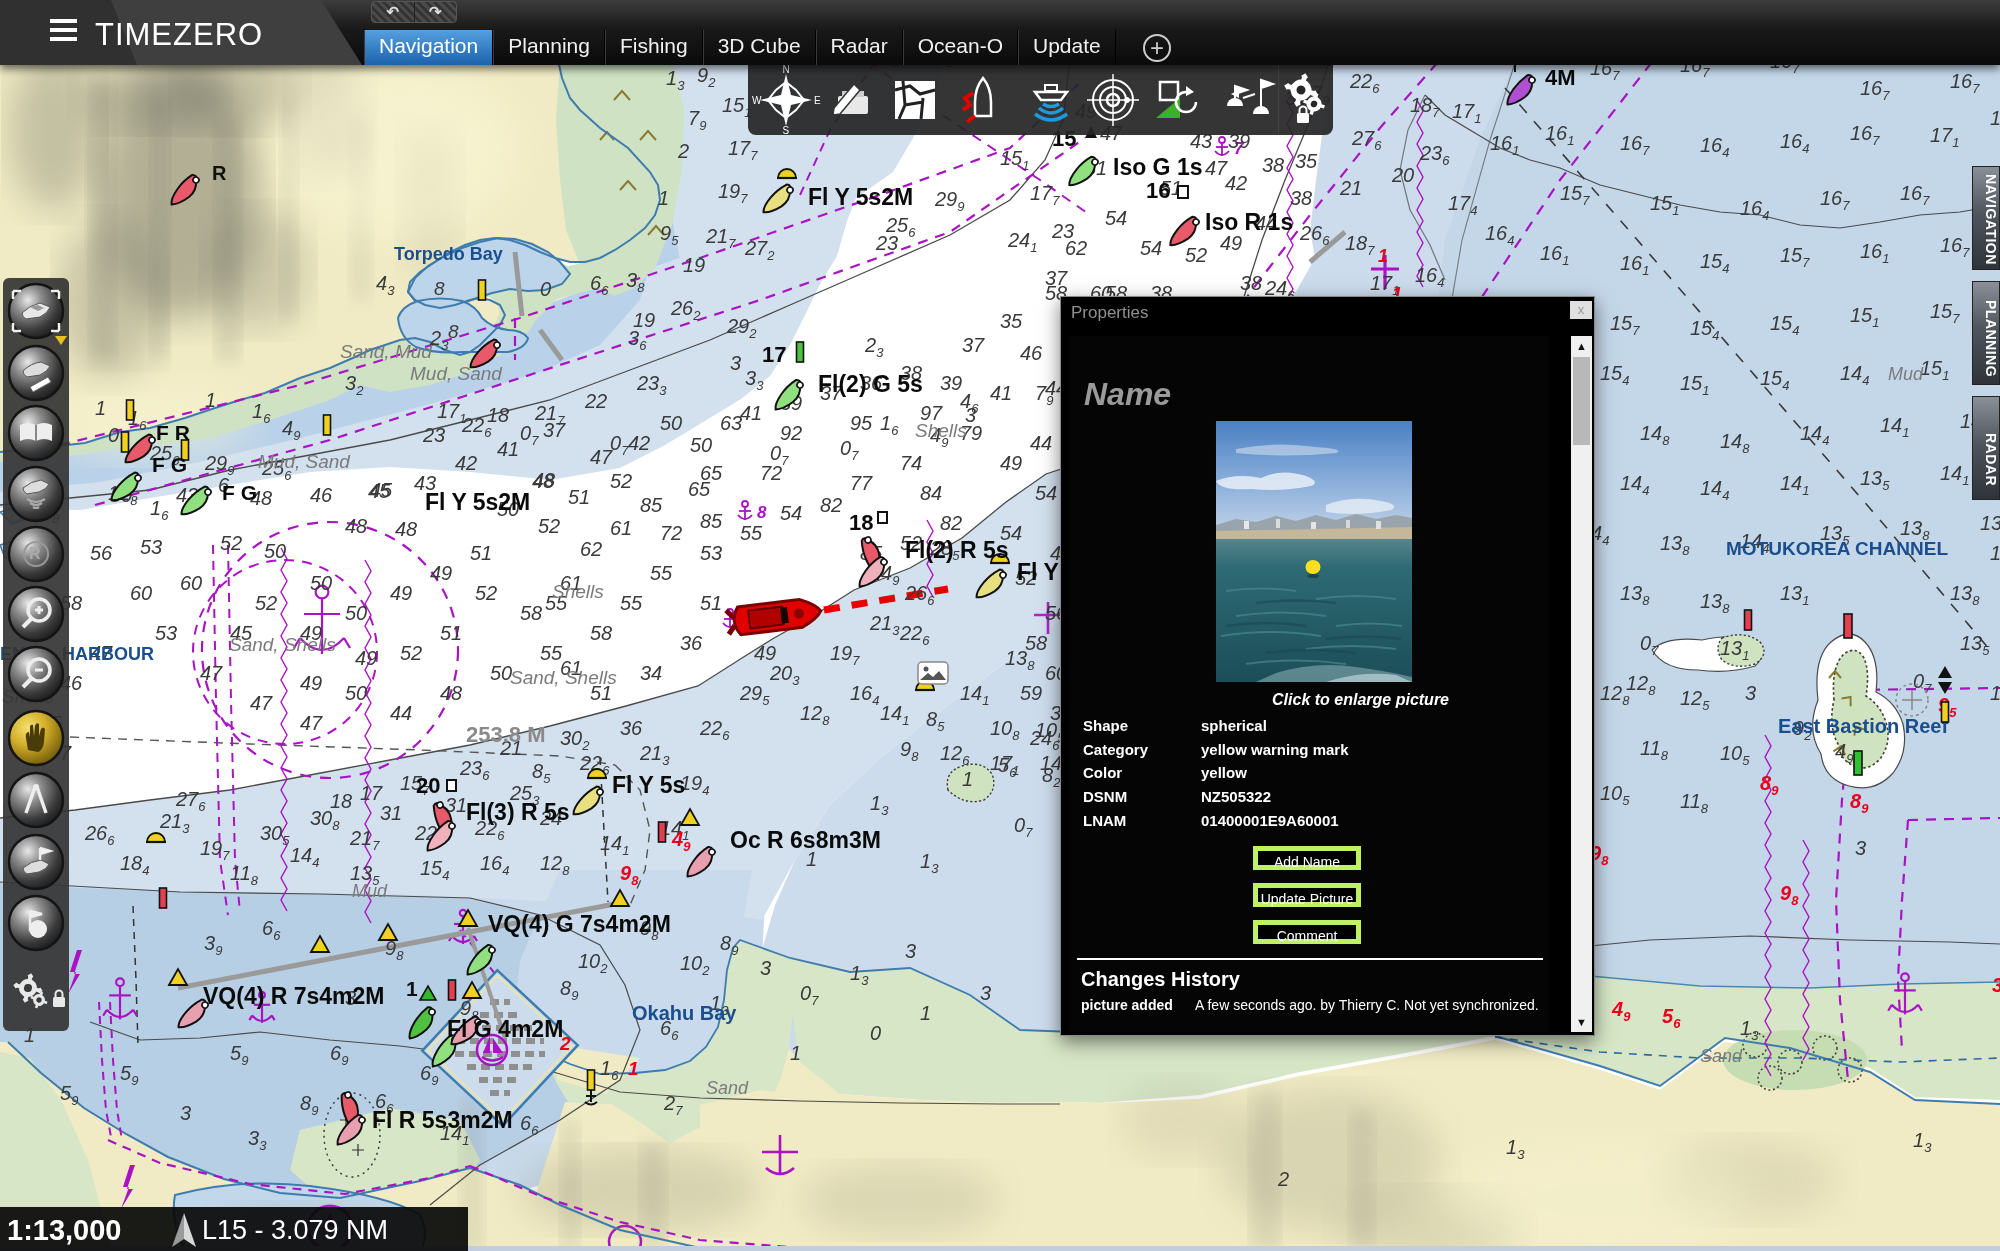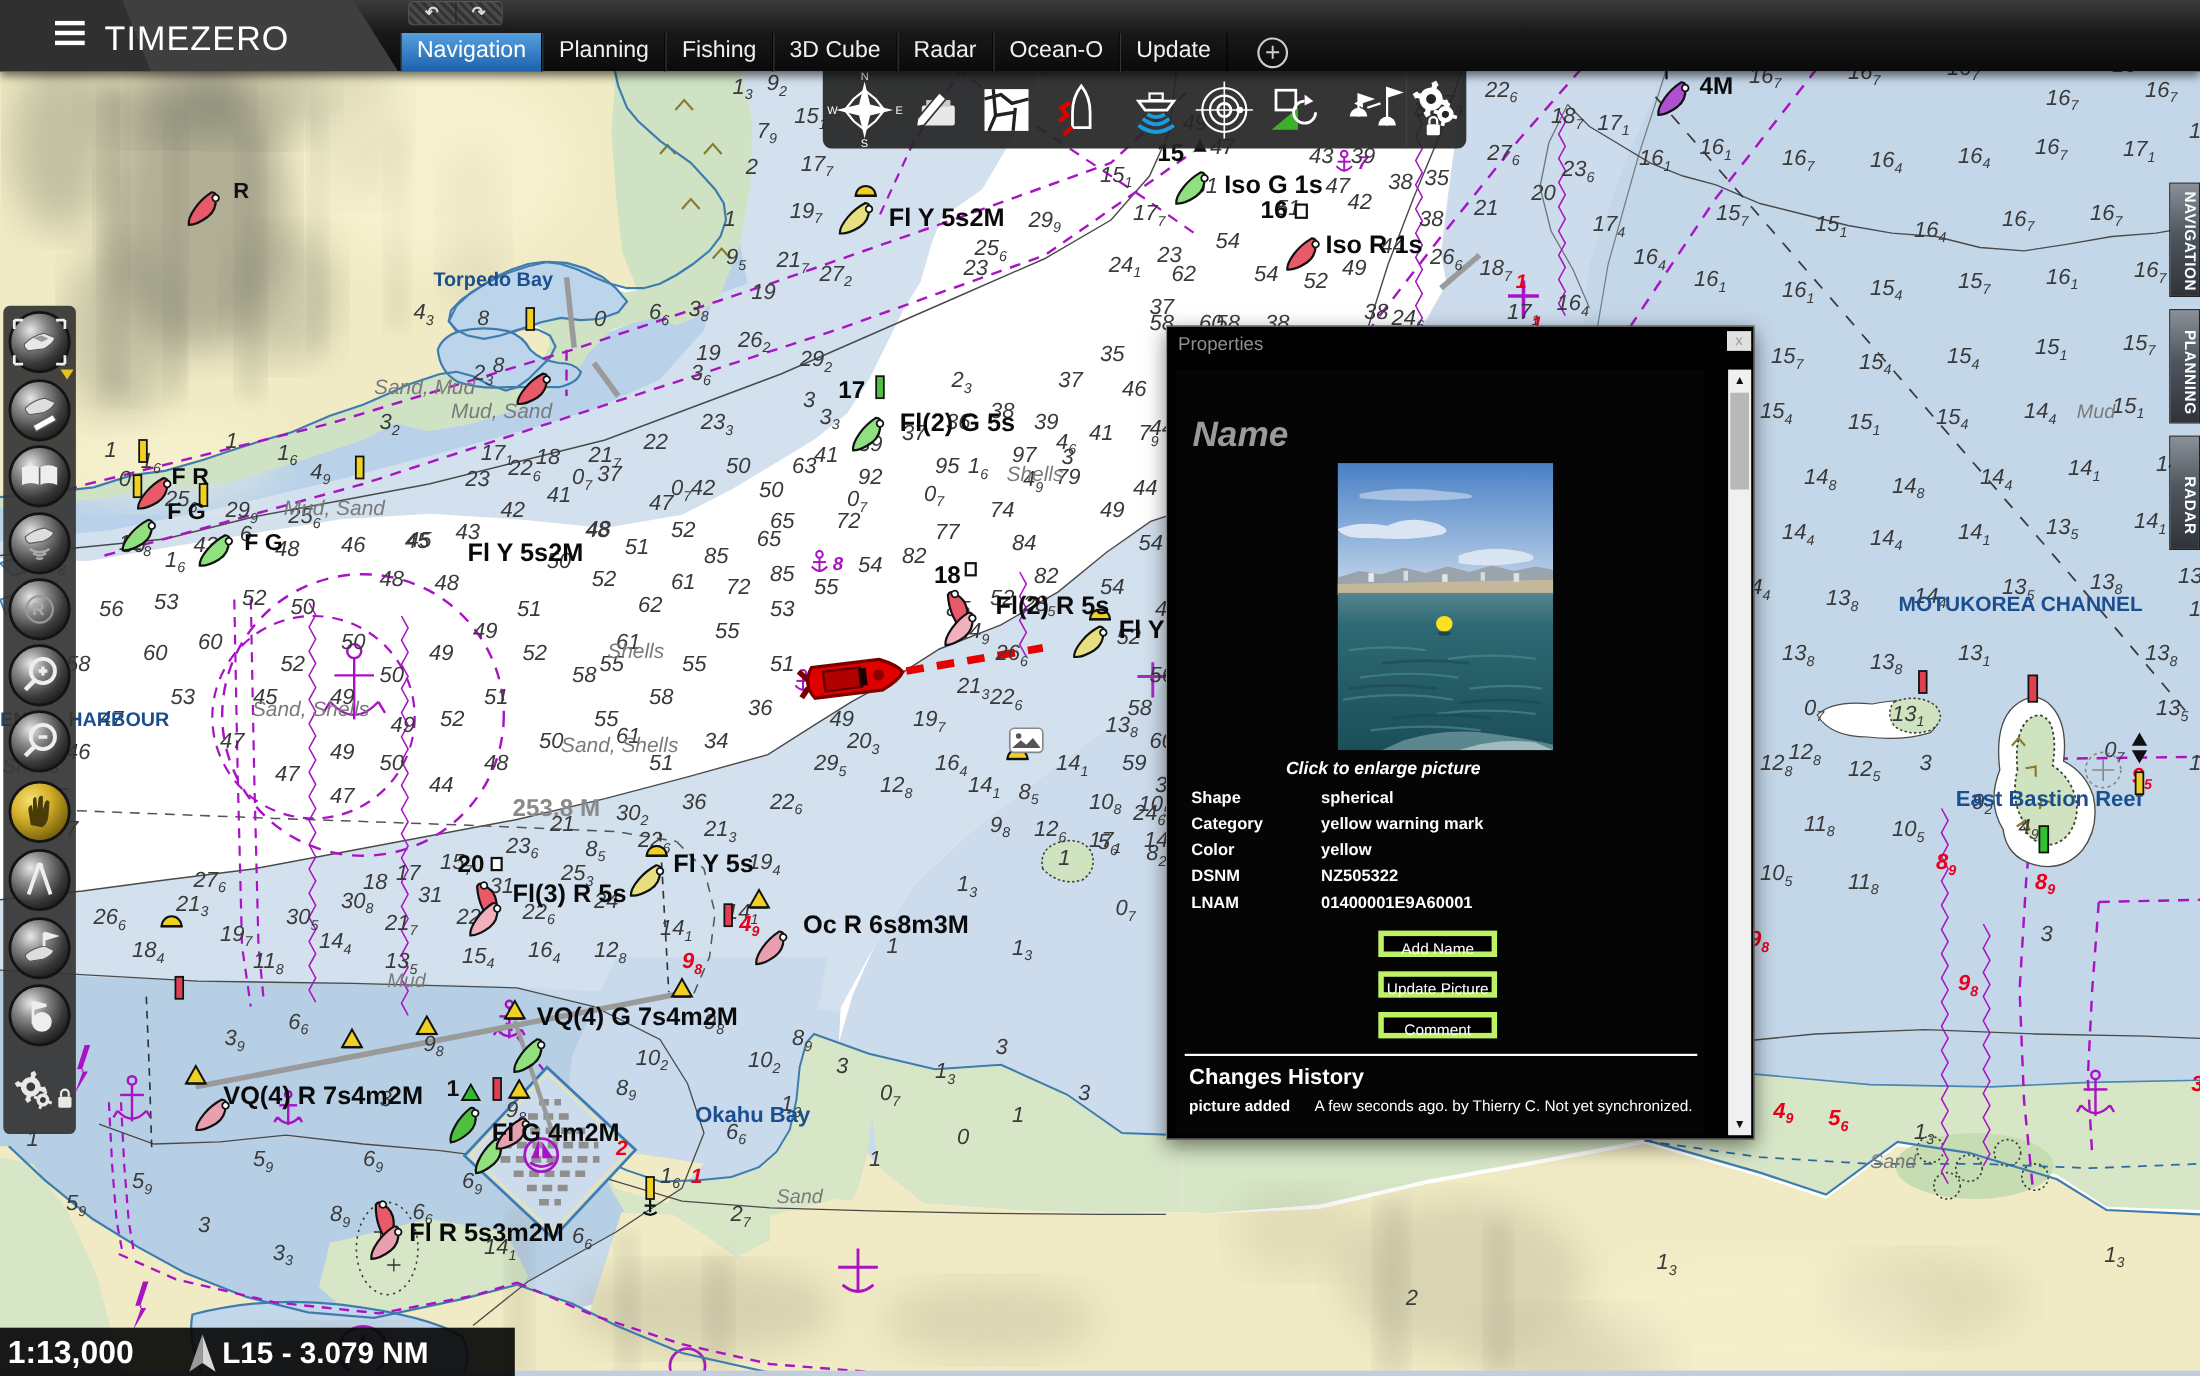--- a/index.html
+++ b/index.html
@@ -15,21 +15,21 @@
 #tabs{position:absolute;left:364px;top:30px;height:35px;display:flex;color:#f0f0f0;font-size:21px}
 #tabs .t{padding:4px 14px 0;border-right:1px solid #000;border-left:1px solid #3a3a3a;white-space:nowrap}
 #tabs .sel{background:linear-gradient(#55a0e0,#1c62ac);color:#fff}
 #plus{position:absolute;left:1143px;top:34px;width:28px;height:28px;border:2px solid #ccc;border-radius:50%;color:#ccc;font-size:24px;line-height:24px;text-align:center}
 #tbar{left:748px;top:64px;width:585px;height:71px;background:rgba(38,38,38,0.93);border-radius:0 0 8px 8px;z-index:15}
 #ltb{left:3px;top:278px;width:66px;height:753px;background:rgba(52,52,52,0.92);border-radius:6px;z-index:15}
 #rtabs{right:0;top:0;z-index:15}
 .rtab{position:absolute;right:0;width:28px;background:linear-gradient(#8a9098,#50565e 45%,#2f3339);color:#fff;font-weight:bold;font-size:14px;letter-spacing:0.5px;writing-mode:vertical-rl;text-align:center;border:1px solid #222;z-index:15}
 #scale{left:0;top:1207px;width:468px;height:44px;background:rgba(8,8,8,0.92);color:#fff;z-index:15}
 #scale .s1{position:absolute;left:7px;top:7px;font-size:29px;font-weight:bold}
-#scale .s2{position:absolute;left:202px;top:8px;font-size:27px;font-weight:bold}
+#scale .s2{position:absolute;left:202px;top:8px;font-size:27px;font-weight:normal}
 #dlg{left:1060px;top:296px;width:535px;height:740px;background:#000000;border:1px solid #8a8a8a;box-shadow:0 6px 18px rgba(0,0,0,0.5);z-index:18}
 #dlg .title{position:absolute;left:10px;top:6px;color:#909090;font-size:17px}
 #dlg .xbtn{position:absolute;right:2px;top:4px;width:22px;height:18px;background:#e0e0e0;color:#999;font-size:13px;text-align:center;line-height:18px}
 #dcontent{position:absolute;left:8px;top:39px;width:480px;height:696px;background:#050505}
 #dhead{position:absolute;left:0;top:0;width:480px;height:21px;background:linear-gradient(#a0a0a0,#6e6e6e);color:#fff;font-size:15px;font-weight:bold;padding:0 6px;line-height:21px}
 #dscroll{position:absolute;right:2px;top:39px;width:21px;height:696px;background:#f0f0f0}
 #dscroll .up{position:absolute;top:0;left:0;width:21px;height:20px;color:#111;text-align:center;font-size:11px;line-height:20px}
 #dscroll .dn{position:absolute;bottom:0;left:0;width:21px;height:20px;color:#111;text-align:center;font-size:11px;line-height:20px}
 #dscroll .thumb{position:absolute;top:21px;left:2px;width:17px;height:88px;background:#b8b8b8}
 .dtxt{position:absolute;color:#fff;font-size:15px;font-weight:bold}
@@ -1135,21 +1135,21 @@
 <g stroke="#4d8a92" stroke-width="2" fill="none" opacity="0.65">
 <path d="M10,170 q35,-5 70,0 M100,178 q40,-6 80,0 M20,195 q45,-7 90,0 M120,205 q35,-5 66,0 M5,215 q50,-8 100,0 M90,228 q45,-6 90,0 M30,243 q50,-7 100,0"></path>
 </g>
 <g stroke="#1a4850" stroke-width="2.5" fill="none" opacity="0.6">
 <path d="M40,182 q40,-5 80,0 M10,205 q40,-6 80,0 M110,218 q40,-5 75,0 M50,232 q45,-6 90,0"></path>
 </g>
 <path d="M60,252 q40,-12 80,-6 q30,4 56,10 L196,261 40,261 Z" fill="#8fb4ba" opacity="0.55"></path>
 <path d="M120,258 q30,-8 60,-4 L196,261 110,261 Z" fill="#cfe0e2" opacity="0.6"></path>
 </svg>
 
-<div style="position:absolute;left:100px;top:355px;width:280px;text-align:left;color:#fff;font-size:16px;font-weight:bold;font-style:italic">Click to enlarge picture</div>
+<div style="position:absolute;left:100px;top:355px;width:280px;text-align:right;color:#fff;font-size:16px;font-weight:bold;font-style:italic">Click to enlarge picture</div>
 <div class="dtxt" style="left:14px;top:381px">Shape</div>
       <div class="dtxt" style="left:132px;top:381px">spherical</div>
 <div class="dtxt" style="left:14px;top:405px">Category</div>
       <div class="dtxt" style="left:132px;top:405px">yellow warning mark</div>
 <div class="dtxt" style="left:14px;top:428px">Color</div>
       <div class="dtxt" style="left:132px;top:428px">yellow</div>
 <div class="dtxt" style="left:14px;top:452px">DSNM</div>
       <div class="dtxt" style="left:132px;top:452px">NZ505322</div>
 <div class="dtxt" style="left:14px;top:476px">LNAM</div>
       <div class="dtxt" style="left:132px;top:476px">01400001E9A60001</div>

